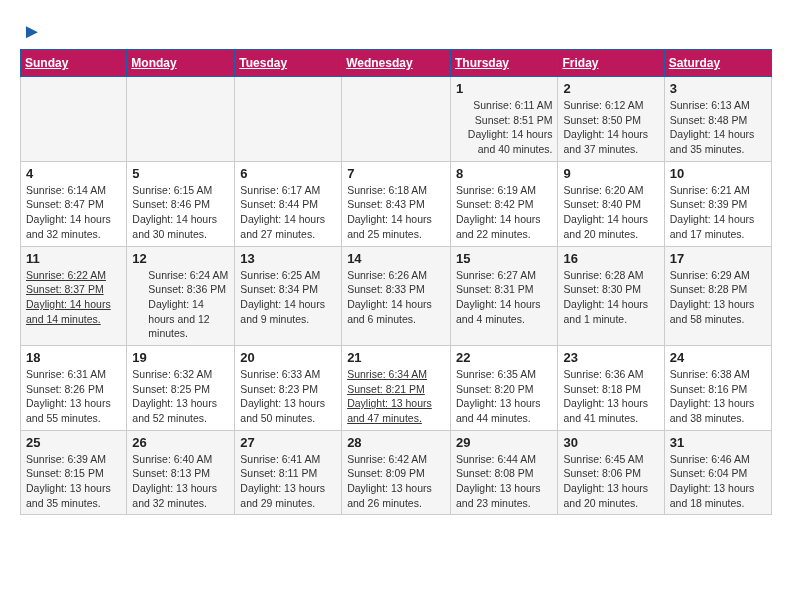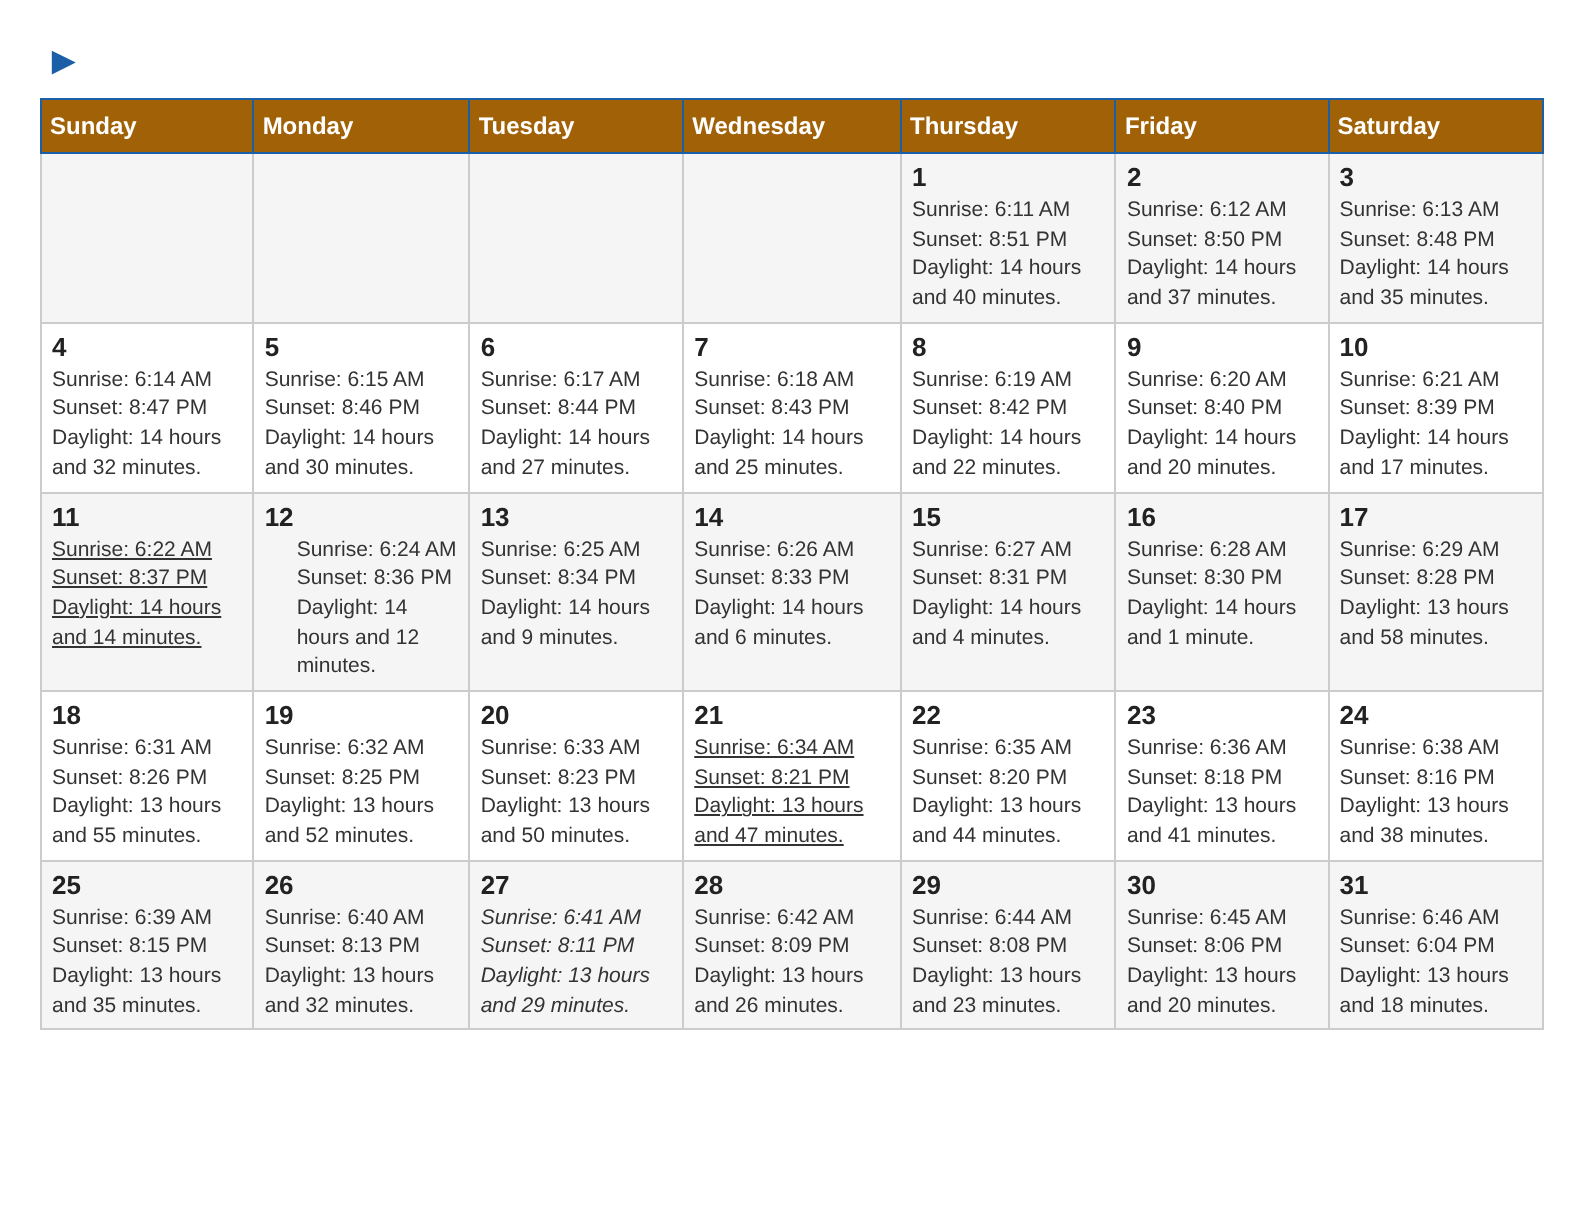--- a/index.html
+++ b/index.html
@@ -27,22 +27,23 @@
     }
     .title-area {
       text-align: right;
     }
     table {
       width: 100%;
       border-collapse: collapse;
       font-size: 11px;
     }
     thead tr {
-      background-color: #a16207;
+      background-color: #be185d;
       color: white;
+      text-decoration: underline;
     }
     thead th {
       padding: 6px 4px;
       text-align: left;
       font-weight: bold;
       font-size: 12px;
       border: 1px solid #1a5fa8;
     }
     tbody tr {
       vertical-align: top;
@@ -104,21 +105,21 @@
       </tr>
   </thead>
   <tbody>
   <tr>
         <td class="empty-cell"></td>
         <td class="empty-cell"></td>
         <td class="empty-cell"></td>
         <td class="empty-cell"></td>
         <td>
           <div class="day-number">1</div>
-          <div class="day-content" style="white-space: pre-line;">Sunrise: 6:11 AM
+          <div class="day-content" style="white-space: pre-line; text-align: right;">Sunrise: 6:11 AM
 Sunset: 8:51 PM
 Daylight: 14 hours and 40 minutes.</div>
         </td>
         <td>
           <div class="day-number">2</div>
           <div class="day-content" style="white-space: pre-line;">Sunrise: 6:12 AM
 Sunset: 8:50 PM
 Daylight: 14 hours and 37 minutes.</div>
         </td>
         <td>
@@ -268,21 +269,21 @@
 Daylight: 13 hours and 35 minutes.</div>
         </td>
         <td>
           <div class="day-number">26</div>
           <div class="day-content" style="white-space: pre-line;">Sunrise: 6:40 AM
 Sunset: 8:13 PM
 Daylight: 13 hours and 32 minutes.</div>
         </td>
         <td>
           <div class="day-number">27</div>
-          <div class="day-content" style="white-space: pre-line; font-style: italic;">Sunrise: 6:41 AM
+          <div class="day-content" style="white-space: pre-line;">Sunrise: 6:41 AM
 Sunset: 8:11 PM
 Daylight: 13 hours and 29 minutes.</div>
         </td>
         <td>
           <div class="day-number">28</div>
           <div class="day-content" style="white-space: pre-line;">Sunrise: 6:42 AM
 Sunset: 8:09 PM
 Daylight: 13 hours and 26 minutes.</div>
         </td>
         <td>

